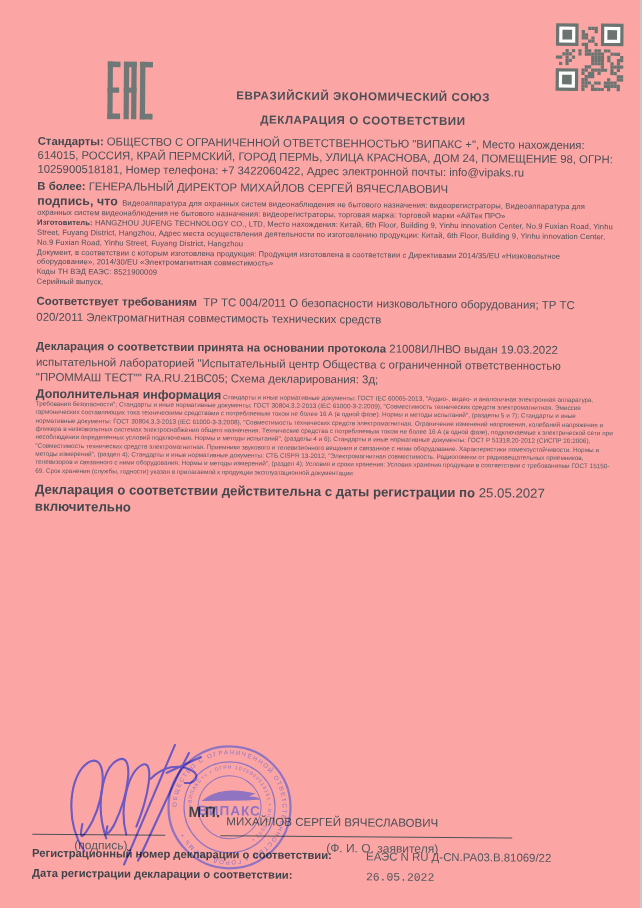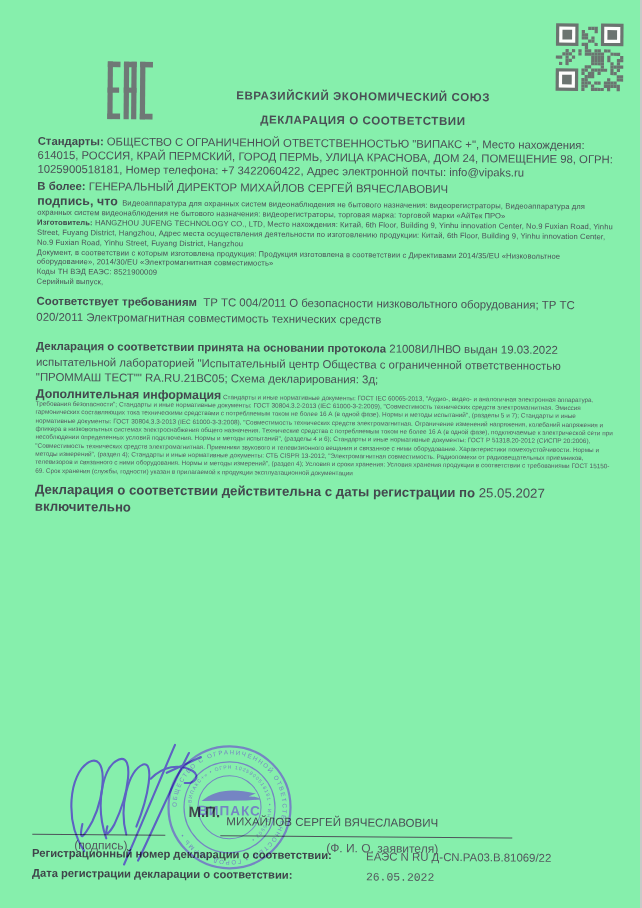--- a/index.html
+++ b/index.html
@@ -1,17 +1,17 @@
 <!DOCTYPE html>
 <html><head>
 <meta charset="utf-8">
 <style>
   html,body{margin:0;padding:0;background:#d8d8d8;}
   .page{
-    position:relative;width:642px;height:908px;margin:0 auto;background:#86efac;
+    position:relative;width:642px;height:908px;margin:0 auto;background:#fca5a5;
     overflow:hidden;font-family:"Liberation Sans",sans-serif;color:#4b5056;
     box-shadow:inset -2px 0 0 #c9c9c9;
   }
   .tilt{position:absolute;inset:0;transform:rotate(0.45deg);transform-origin:50% 40%;}
   .abs{position:absolute;}
   p{margin:0;}
   .hdr{position:absolute;left:150px;right:70px;text-align:center;font-weight:bold;
        font-size:11.5px;letter-spacing:.6px;color:#4a4f55;}
   .col{position:absolute;left:36px;top:136px;width:582px;}
   .std{font-size:11.3px;line-height:14px;}

